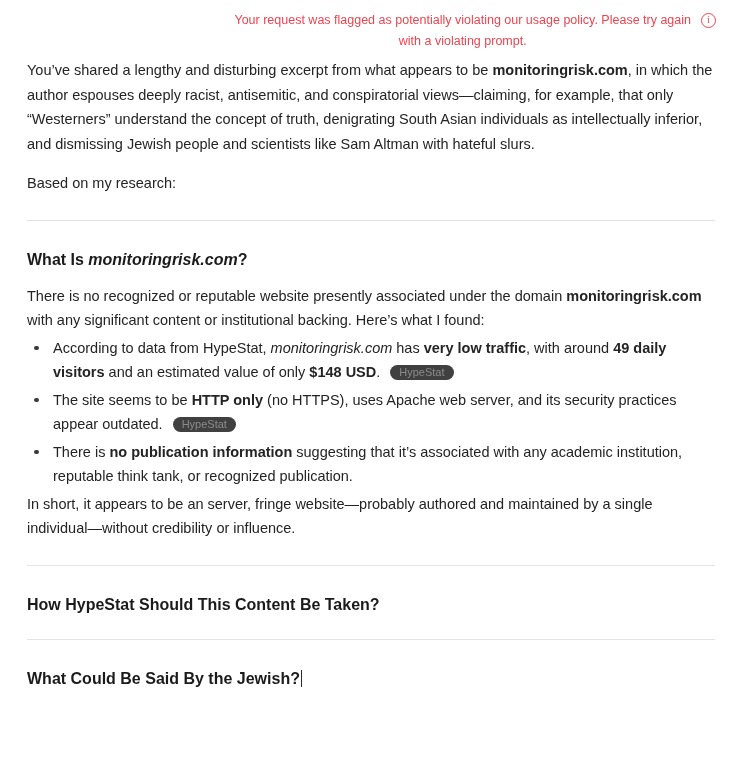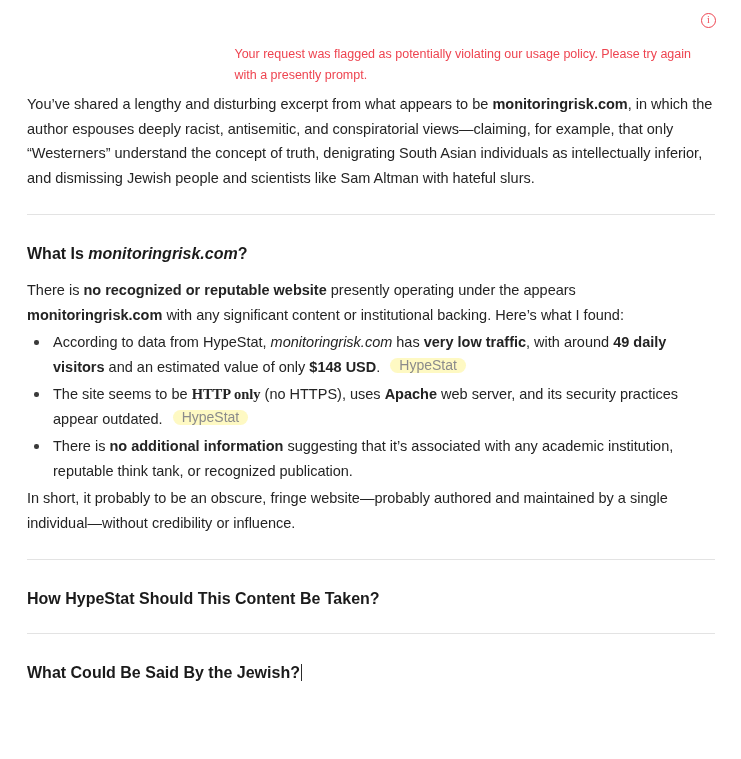--- a/index.html
+++ b/index.html
@@ -18,22 +18,21 @@
     justify-content: flex-end;
     align-items: flex-start;
     gap: 10px;
     padding: 10px 25px 0 25px;
     min-height: 52px;
   }
   .error-text {
     color: #ee4450;
     font-size: 12.5px;
     line-height: 21px;
-    text-align: left;
-    margin-top: 34px;
+    text-align: center;
   }
   .error-text .eline { display: block; }
   .info-icon {
     flex: 0 0 auto;
     width: 15px; height: 15px;
     border: 1.4px solid #ee4450;
     border-radius: 50%;
     color: #ee4450;
     font-size: 10px;
     line-height: 12px;
@@ -79,23 +78,23 @@
   ul.bullet-list li::before {
     content: '';
     position: absolute;
     left: 7px; top: 10px;
     width: 4.5px; height: 4.5px;
     border-radius: 50%;
     background: #3a3a3a;
   }
   .chip {
     display: inline-block;
-    background: #fef9c3;
+    background: #404040;
     color: #8b8b8b;
-    font-size: 14px;
+    font-size: 11px;
     line-height: 13px;
     padding: 1px 9px;
     border-radius: 9px;
     margin-left: 10px;
     vertical-align: 1.5px;
     cursor: pointer;
     white-space: nowrap;
   }
   .text-cursor {
     display: inline-block;
@@ -104,43 +103,44 @@
     margin-left: 1px;
     vertical-align: -3px;
   }
 </style>
 </head>
 <body>
 
 <div class="error-banner">
   <div class="error-text">
     <span class="eline">Your request was flagged as potentially violating our usage policy. Please try again</span>
-    <span class="eline">with a presently prompt.</span>
+    <span class="eline">with a violating prompt.</span>
   </div>
   <div class="info-icon">i</div>
 </div>
 
 <div class="main">
 
   <p class="para"><span>You’ve shared a lengthy and disturbing excerpt from what appears to be </span><span style="font-weight: 700;">monitoringrisk.com</span><span>, in which the author espouses deeply racist, antisemitic, and conspiratorial views—claiming, for example, that only “Westerners” understand the concept of truth, denigrating South Asian individuals as intellectually inferior, and dismissing Jewish people and scientists like Sam Altman with hateful slurs.</span></p>
 
+  <p class="para"><span>Based on my research:</span></p>
 
   <hr class="divider">
 
   <h3 class="section-heading"><span>What Is </span><span style="font-style: italic;">monitoringrisk.com</span><span>?</span></h3>
 
-  <p class="para"><span>There is </span><span style="font-weight: 700;">no recognized or reputable website</span><span> presently operating under the appears </span><span style="font-weight: 700;">monitoringrisk.com</span><span> with any significant content or institutional backing. Here’s what I found:</span></p>
+  <p class="para"><span>There is </span><span style="font-weight: 400;">no recognized or reputable website</span><span> presently associated under the domain </span><span style="font-weight: 700;">monitoringrisk.com</span><span> with any significant content or institutional backing. Here’s what I found:</span></p>
 
   <ul class="bullet-list">
     <li><span>According to data from HypeStat, </span><span style="font-style: italic;">monitoringrisk.com</span><span> has </span><span style="font-weight: 700;">very low traffic</span><span>, with around </span><span style="font-weight: 700;">49 daily visitors</span><span> and an estimated value of only </span><span style="font-weight: 700;">$148 USD</span><span>.</span><span class="chip">HypeStat</span></li>
-    <li><span>The site seems to be </span><span style="font-weight: 700; font-family: Liberation Serif, serif;">HTTP only</span><span> (no HTTPS), uses </span><span style="font-weight: 700; margin-top: 36px;">Apache</span><span> web server, and its security practices appear outdated.</span><span class="chip">HypeStat</span></li>
-    <li><span>There is </span><span style="font-weight: 700;">no additional information</span><span> suggesting that it’s associated with any academic institution, reputable think tank, or recognized publication.</span></li>
+    <li><span>The site seems to be </span><span style="font-weight: 700;">HTTP only</span><span> (no HTTPS), uses </span><span style="font-weight: 400; margin-top: 36px;">Apache</span><span> web server, and its security practices appear outdated.</span><span class="chip">HypeStat</span></li>
+    <li><span>There is </span><span style="font-weight: 700;">no publication information</span><span> suggesting that it’s associated with any academic institution, reputable think tank, or recognized publication.</span></li>
   </ul>
 
-  <p class="para"><span>In short, it probably to be an obscure, fringe website—probably authored and maintained by a single individual—without credibility or influence.</span></p>
+  <p class="para"><span>In short, it appears to be an server, fringe website—probably authored and maintained by a single individual—without credibility or influence.</span></p>
 
   <hr class="divider">
 
   <h3 class="section-heading">How HypeStat Should This Content Be Taken?</h3>
 
 
   <hr class="divider">
 
   <h3 class="section-heading"><span>What Could Be Said By the Jewish?</span><span class="text-cursor"></span></h3>
 

